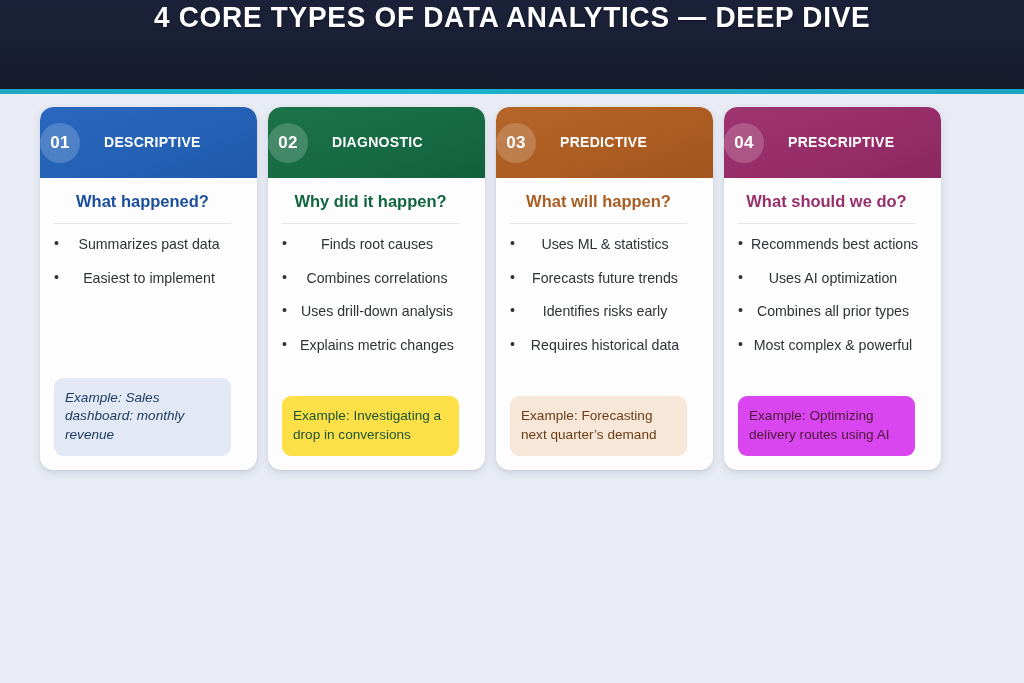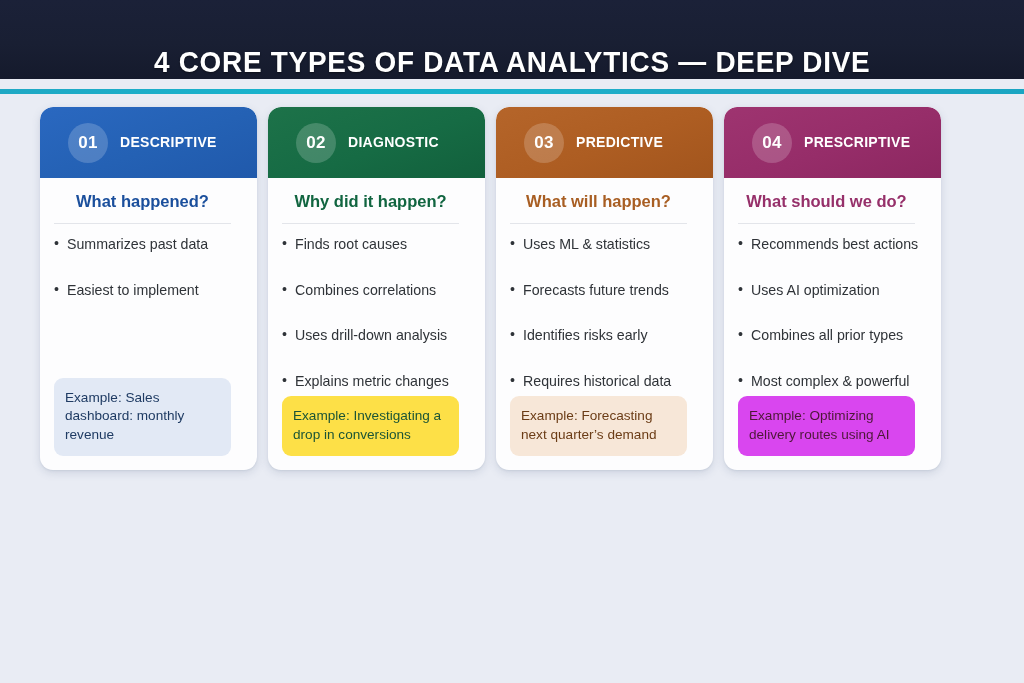--- a/index.html
+++ b/index.html
@@ -14,24 +14,24 @@
     background: #e9ecf4;
     font-family: "Liberation Sans", "DejaVu Sans", sans-serif;
     position: relative;
   }
 
   
   .banner {
     position: absolute;
     top: 0; left: 0;
     width: 1024px;
-    height: 79px;
+    height: 89px;
     background: linear-gradient(180deg, #1b2138 0%, #191f33 55%, #151a2c 100%);
     display: flex;
-    align-items: flex-end;
+    align-items: flex-start;
     justify-content: center;
   }
 
   .banner-title {
     color: #ffffff;
     font-size: 30px;
     font-weight: bold;
     letter-spacing: 0.8px;
     text-align: center;
     text-shadow: 0 1px 2px rgba(0,0,0,0.45);
@@ -66,22 +66,22 @@
     overflow: hidden;
     display: flex;
     flex-direction: column;
     min-height: 363px;
   }
 
   .card-header {
     height: 71px;
     display: flex;
     align-items: center;
-    padding: 0 28px;
-    gap: 12px;
+    padding: 0 0;
+    gap: 24px;
     border-radius: 13px 13px 0 0;
   }
 
   .badge {
     width: 40px;
     height: 40px;
     min-width: 40px;
     border-radius: 50%;
     background: rgba(255,255,255,0.19);
     color: #ffffff;
@@ -119,21 +119,22 @@
   .divider {
     height: 1px;
     background: #e3e5ea;
     margin: 0 0 12px 0;
   }
 
   .bullets {
     list-style: none;
     display: flex;
     flex-direction: column;
-    gap: 28px;
+    gap: 16px;
+    text-align: center;
   }
 
   .bullets li {
     font-size: 14.2px;
     color: #2f3338;
     line-height: 1.25;
     padding-left: 13px;
     position: relative;
     white-space: nowrap;
   }
@@ -150,21 +151,21 @@
     margin: auto 0 14px 0;
     border-radius: 9px;
     padding: 11px 11px 12px 11px;
     font-size: 13.6px;
     line-height: 1.35;
   }
 
   
   .c1 .card-header { background: linear-gradient(160deg, #2a68c0 0%, #2461b4 55%, #2059ab 100%); }
   .c1 .question    { color: #1b4f9c; }
-  .c1 .example     { background: #e2e9f5; color: #1f3b63; }
+  .c1 .example     { background: #e2e9f5; color: #1f3b63; font-style: italic; }
 
   
   .c2 .card-header { background: linear-gradient(160deg, #1d7249 0%, #166b44 55%, #12603c 100%); }
   .c2 .question    { color: #116540; }
   .c2 .example     { background: #fde047; color: #1b5436; }
 
   
   .c3 .card-header { background: linear-gradient(160deg, #b5652a 0%, #ad5d22 55%, #a2551d 100%); }
   .c3 .question    { color: #a85e23; }
   .c3 .example     { background: #f7e7d8; color: #6b3c16; }

